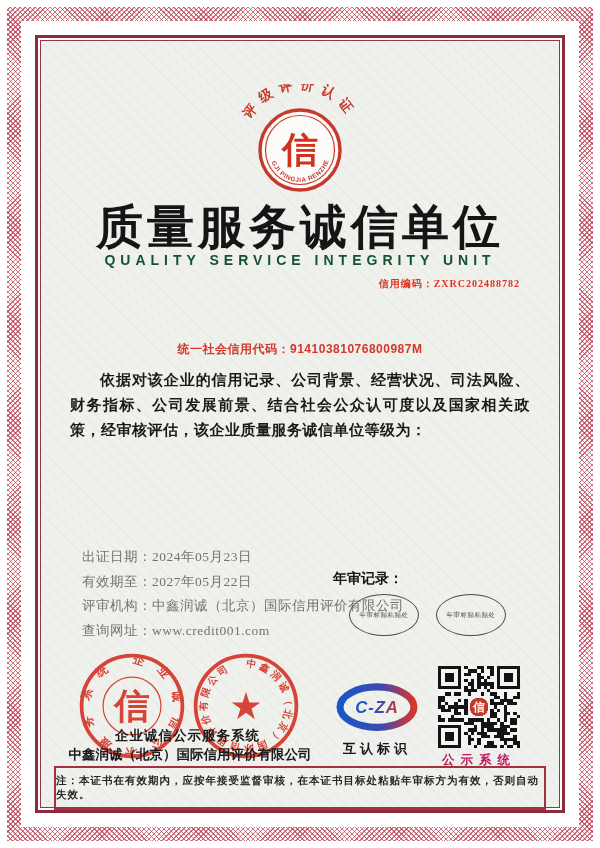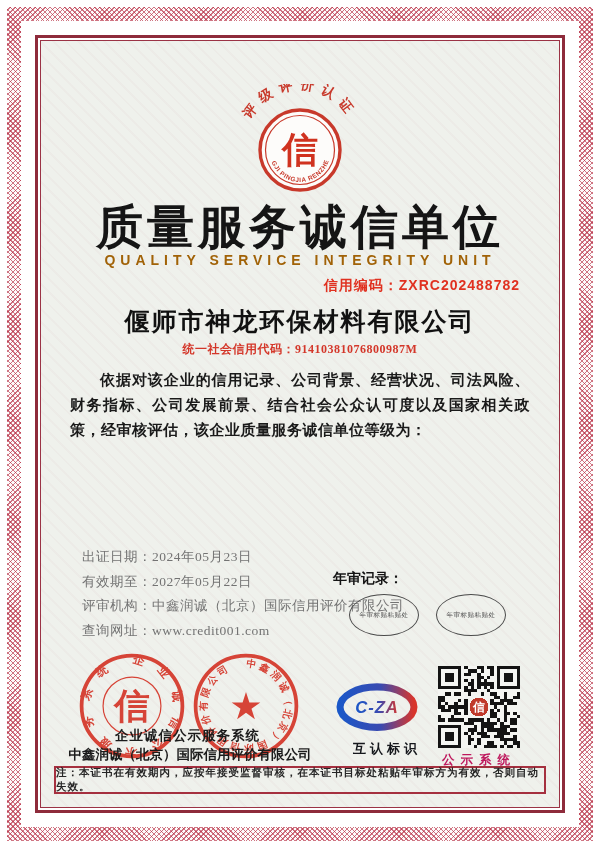--- a/index.html
+++ b/index.html
@@ -31,34 +31,34 @@
   
   .emblem { left:238px; top:84px; width:124px; height:118px; }
   
   .title {
     left:0; right:0; top:196px; text-align:center;
     font-size:47px; font-weight:900; color:#151515; letter-spacing:4px;
   }
   .subtitle {
     left:0; right:0; top:252px; text-align:center;
     font-family:"Liberation Sans","DejaVu Sans",sans-serif;
-    font-size:14px; font-weight:700; color:#a16207; letter-spacing:5px;
+    font-size:14px; font-weight:700; color:#14532d; letter-spacing:5px;
   }
   .credit-line {
-    right:80px; top:277px; font-size:14px; font-weight:700; color:#e03120;
-    font-family:Liberation Sans, sans-serif; letter-spacing:1px;
+    right:80px; top:277px; font-size:10px; font-weight:700; color:#e03120;
+    font-family:Liberation Serif, serif; letter-spacing:1px;
   }
   .company {
     left:0; right:0; top:305px; text-align:center;
     font-size:25px; font-weight:900; color:#111; letter-spacing:2px;
   }
   .uscc {
     left:0; right:0; top:341px; text-align:center;
     font-size:12px; font-weight:700; color:#d4372a; letter-spacing:.5px;
-    font-family:Liberation Serif, serif;
+    font-family:Liberation Sans, sans-serif;
   }
   .body-text {
     left:70px; right:70px; top:368px;
     font-size:15px; font-weight:700; color:#1a1a1a;
     line-height:25px; text-align:justify; text-indent:2em; letter-spacing:.5px;
   }
   .grade {
     left:0; right:0; top:440px; text-align:center;
     font-size:58px; font-weight:900; color:#d3281c; letter-spacing:3px;
   }
@@ -80,31 +80,31 @@
   .org-line1 {
     left:55px; width:265px; top:727px; text-align:center;
     font-size:13.5px; font-weight:800; color:#1b1b1b; letter-spacing:1px; z-index:3;
   }
   .org-line2 {
     left:20px; width:340px; top:746px; text-align:center;
     font-size:13.5px; font-weight:800; color:#1b1b1b; z-index:3;
   }
   .cza { left:333px; top:682px; width:88px; height:52px; }
   .cza-label {
-    left:333px; width:88px; top:740px; text-align:right;
+    left:333px; width:88px; top:740px; text-align:center;
     font-size:13px; font-weight:800; color:#15171c; letter-spacing:4px;
   }
   .qr { left:438px; top:666px; width:82px; height:82px; }
   .qr-label {
     left:424px; width:110px; top:752px; text-align:center;
     font-size:12.5px; font-weight:700; color:#be185d; letter-spacing:6px;
   }
   
   .note-box {
-    left:54px; right:54px; top:766px; height:28px;
+    left:54px; right:54px; top:766px; height:44px;
     border:2px solid #a5303f; display:flex; align-items:center; justify-content:center;
   }
   .note-box span {
     font-size:10.5px; font-weight:700; color:#262626; letter-spacing:1px;
   }
 </style>
 </head>
 <body>
 
 <div class="page">
@@ -128,21 +128,20 @@
       <textPath href="#arcBottom" startOffset="50%" text-anchor="middle">PINGJI PINGJIA RENZHENG</textPath>
     </text>
     <text x="62" y="78" text-anchor="middle" font-size="36" font-weight="900" fill="#d0321f">信</text>
   </svg>
 
   <div class="abs title">质量服务诚信单位</div>
   <div class="abs subtitle">QUALITY SERVICE INTEGRITY UNIT</div>
 
   <div class="abs credit-line"><span>信用编码：</span><span>ZXRC202488782</span></div>
 
-  <div class="abs company">偃师市神龙环保材料有限公司</div>
   <div class="abs uscc"><span>统一社会信用代码：</span><span>91410381076800987M</span></div>
 
   <div class="abs body-text">依据对该企业的信用记录、公司背景、经营状况、司法风险、财务指标、公司发展前景、结合社会公众认可度以及国家相关政策，经审核评估，该企业质量服务诚信单位等级为：</div>
 
 
   <div class="abs fields">
     <div class="field-row"><span>出证日期：</span><span>2024年05月23日</span></div>
     <div class="field-row"><span>有效期至：</span><span>2027年05月22日</span></div>
     <div class="field-row"><span>评审机构：</span><span>中鑫润诚（北京）国际信用评价有限公司</span></div>
     <div class="field-row"><span>查询网址：</span><span>www.credit001.com</span></div>

